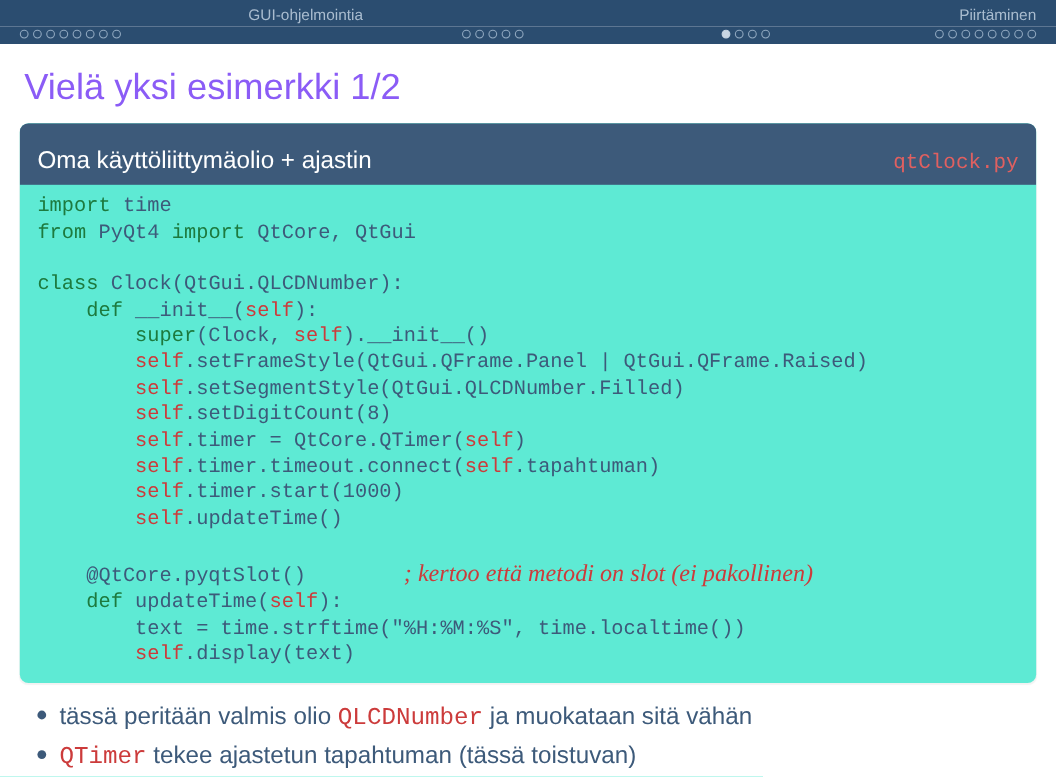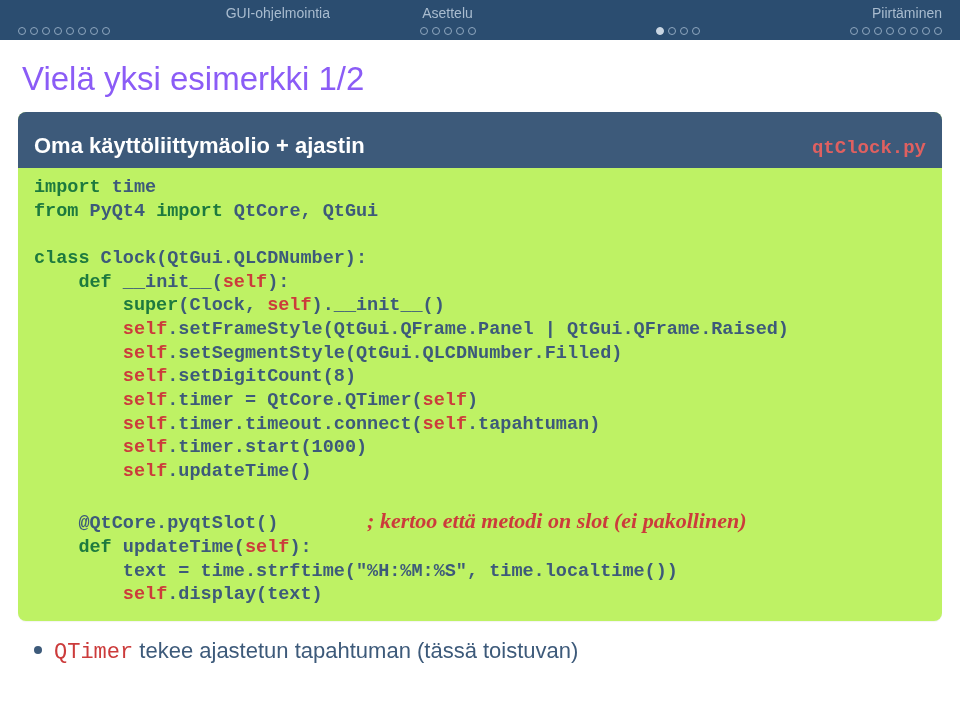--- a/index.html
+++ b/index.html
@@ -60,25 +60,24 @@
 
   .title {
     color: #8b5cf6;
     font-size: 33px;
     font-weight: 400;
     padding: 20px 22px 14px;
   }
 
   .block {
     margin: 0 18px;
-    background: #bef264;
+    background: #5eead4;
     border-radius: 8px;
     overflow: hidden;
     box-shadow: 0 1px 1px rgba(0,0,0,0.05);
-    font-weight: bold;
   }
   .block-header {
     background: #3d5a7a;
     color: #fff;
     font-size: 22px;
     padding: 9px 16px;
     display: flex;
     justify-content: space-between;
     align-items: baseline;
   }
@@ -123,23 +122,20 @@
     border-radius: 50%;
   }
   .mono-red { font-family: "Courier New", monospace; color: #cc3b3b; }
 </style>
 </head>
 <body>
 
 <div class="nav">
   <div class="nav-item n1">
       <span>GUI-ohjelmointia</span>
-    </div>
-  <div class="nav-item n2">
-      <span>Asettelu</span>
     </div>
   <div class="nav-item n4">
       <span>Piirtäminen</span>
     </div>
 </div>
 <div class="dots-row">
   <div class="dots-cell d1">
       <span class="dot"></span>
       <span class="dot"></span>
       <span class="dot"></span>
@@ -196,15 +192,18 @@
 <span>        </span><span class="kw-red">self</span><span>.updateTime()</span>
 
 <span>    @QtCore.pyqtSlot()        </span><span class="kw-comment">; kertoo että metodi on slot (ei pakollinen)</span>
 <span class="kw-green">    def</span><span> updateTime(</span><span class="kw-red">self</span><span>):</span>
 <span>        text = time.strftime("%H:%M:%S", time.localtime())</span>
 <span>        </span><span class="kw-red">self</span><span>.display(text)</span></div>
 </div>
 
 <ul class="bullets">
   <li>
+    <span>tässä peritään valmis olio </span><span class="mono-red">QLCDNumber</span><span> ja muokataan sitä vähän</span>
+  </li>
+  <li>
     <span class="mono-red">QTimer</span><span> tekee ajastetun tapahtuman (tässä toistuvan)</span>
   </li>
 </ul>
 
 </body></html>

